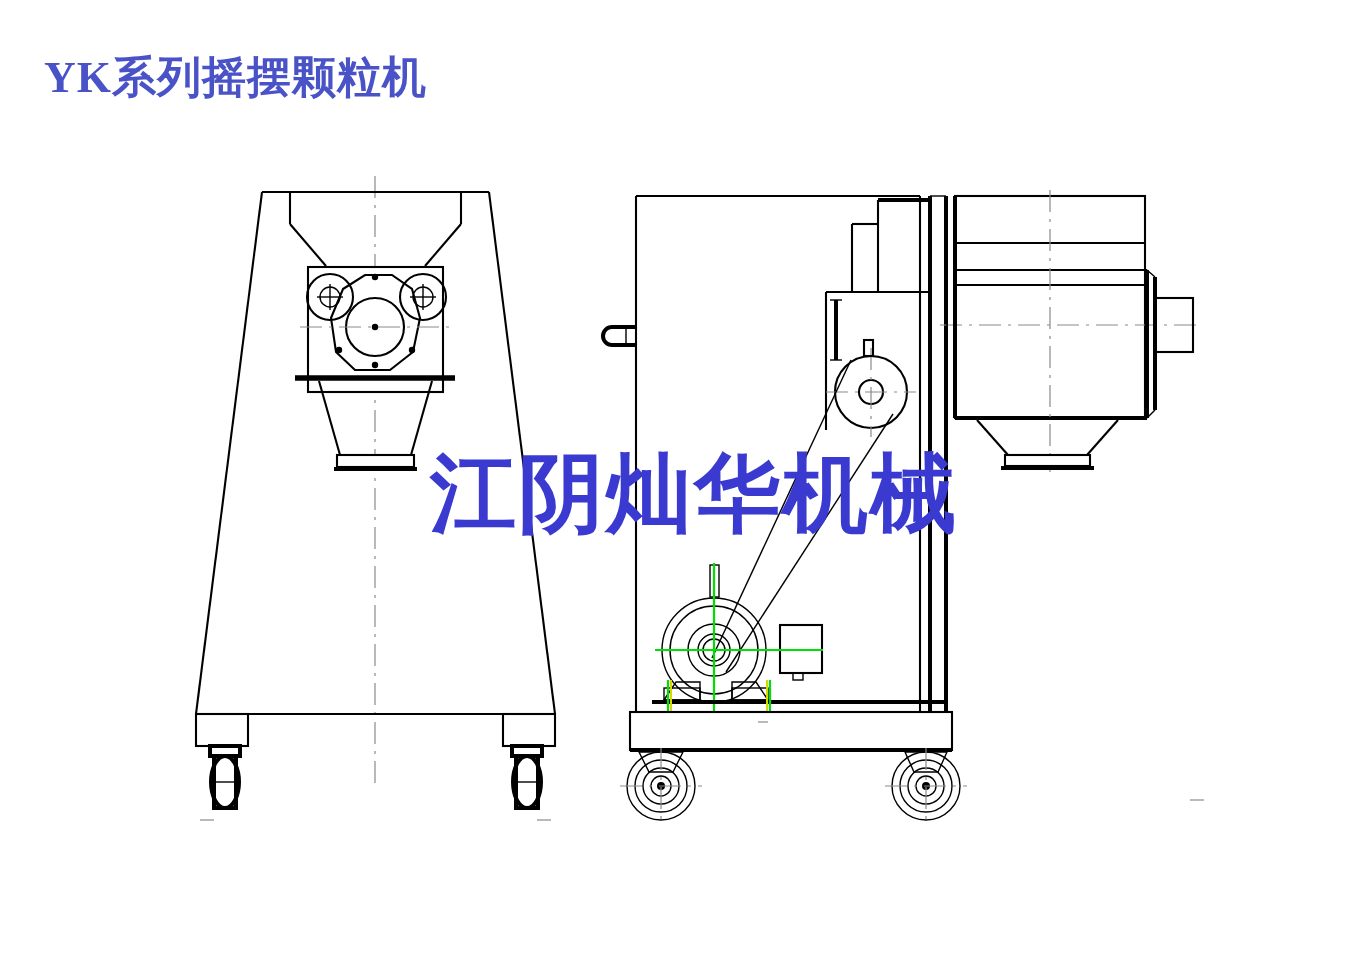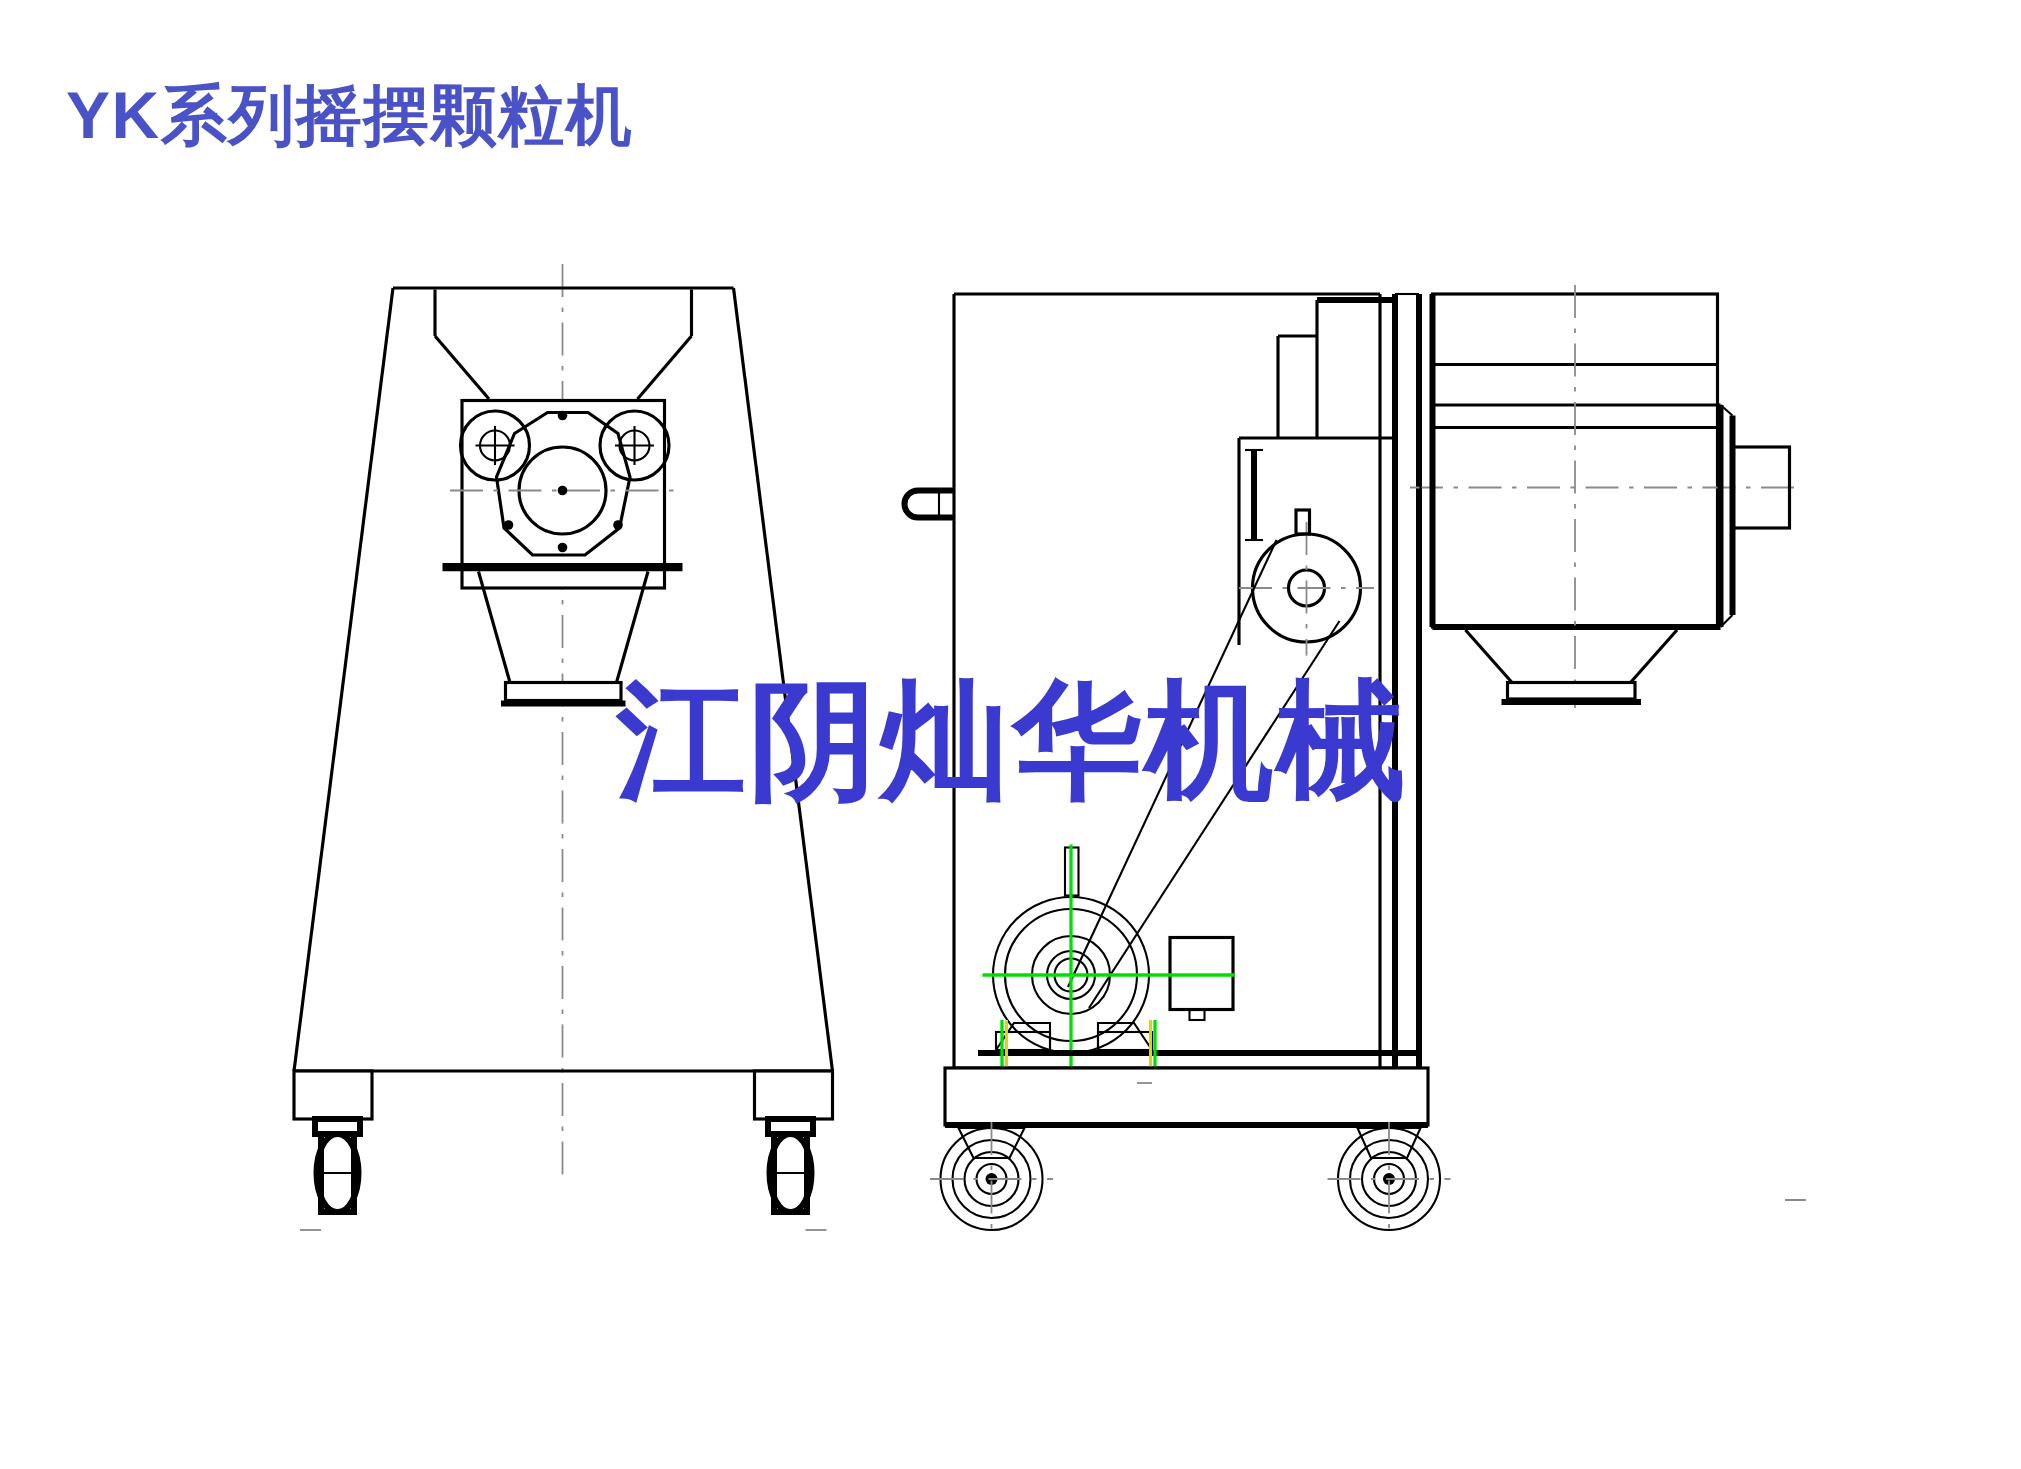--- a/index.html
+++ b/index.html
@@ -10,20 +10,21 @@
   }
   body {
     font-family: "Liberation Sans", "DejaVu Sans", sans-serif;
   }
   #page {
     position: relative;
     width: 1347px;
     height: 979px;
     background: #ffffff;
     overflow: hidden;
+    font-family: Liberation Serif, serif;
   }
   #drawing-svg {
     position: absolute;
     left: 0;
     top: 0;
     width: 1347px;
     height: 979px;
     display: block;
   }
   .title-text {
@@ -33,21 +34,21 @@
     font-size: 44px;
     font-weight: 700;
     letter-spacing: 1px;
     color: #4a52c8;
     white-space: nowrap;
     line-height: 1;
     user-select: none;
   }
   .watermark-text {
     position: absolute;
-    left: 411px;
+    left: 430px;
     top: 451px;
     font-size: 86px;
     font-weight: 700;
     letter-spacing: 2px;
     color: #3a3ad0;
     white-space: nowrap;
     line-height: 1;
     user-select: none;
   }
 </style>

